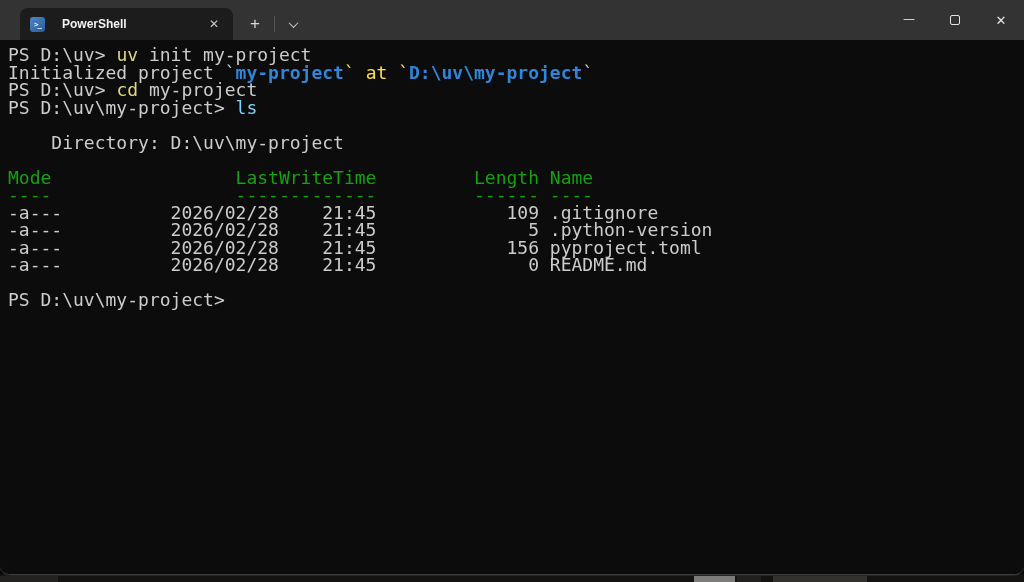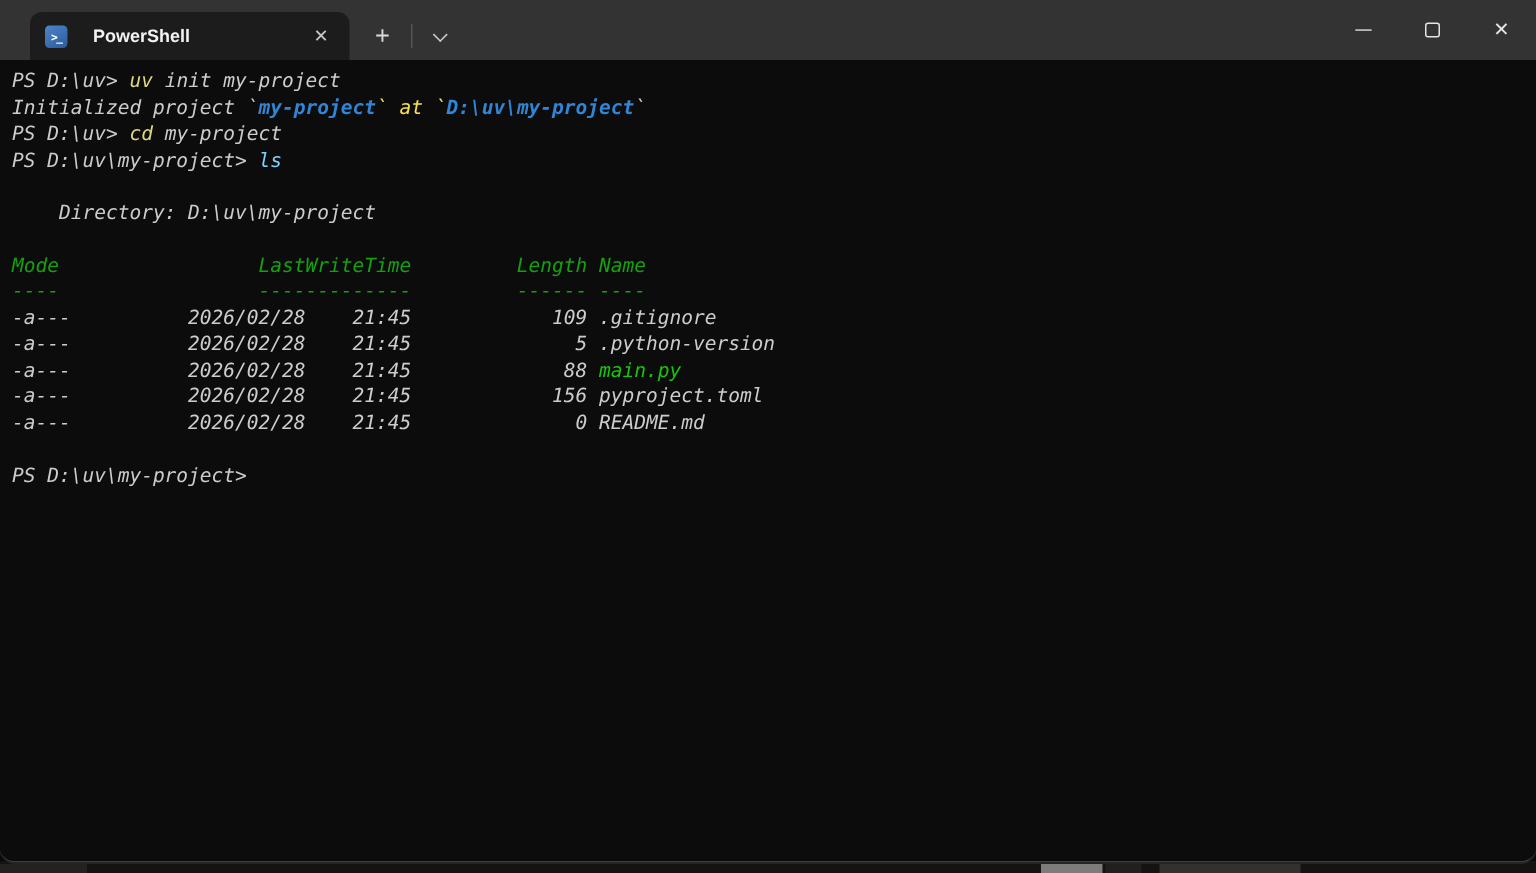--- a/index.html
+++ b/index.html
@@ -117,25 +117,24 @@
     border: 1.1px solid #e4e4e4;
     border-radius: 2px;
   }
   
   .terminal {
     position: relative;
     width: 100%; height: 535px;
     background: #0C0C0C;
     padding: 6px 8px;
     font-family: "DejaVu Sans Mono", "Liberation Mono", monospace;
-    font-size: 13px;
+    font-size: 18px;
     line-height: 17.5px;
     color: #cccccc;
     cursor: text;
-    font-style: italic;
   }
   .tline { white-space: pre; height: 17.5px; }
 </style>
 </head>
 <body>
 
 <div class="sliver">
   <div class="sliver-seg" style="left:0;width:58px;background:#232220;"></div>
   <div class="sliver-seg" style="left:694px;width:41px;background:#7d7c7a;"></div>
   <div class="sliver-seg" style="left:737px;width:24px;background:#21201e;"></div>
@@ -183,20 +182,19 @@
       <div class="tline"><span style="color: rgb(204, 204, 204);">Initialized project `</span><span style="color: rgb(47, 134, 216); font-weight: bold;">my-project</span><span style="color: #fde047; margin-top: 12px;">` at `</span><span style="color: rgb(47, 134, 216); font-weight: bold;">D:\uv\my-project</span><span style="color: rgb(204, 204, 204);">`</span></div>
       <div class="tline"><span style="color: rgb(204, 204, 204);">PS D:\uv&gt; </span><span style="color: rgb(223, 217, 126);">cd</span><span style="color: rgb(204, 204, 204);"> my-project</span></div>
       <div class="tline"><span style="color: rgb(204, 204, 204);">PS D:\uv\my-project&gt; </span><span style="color: #7dd3fc;">ls</span></div>
       <div class="tline">&nbsp;</div>
       <div class="tline"><span style="color: rgb(204, 204, 204);">    Directory: D:\uv\my-project</span></div>
       <div class="tline">&nbsp;</div>
       <div class="tline"><span style="color: rgb(19, 161, 14);">Mode                 LastWriteTime         Length Name</span></div>
       <div class="tline"><span style="color: rgb(19, 161, 14);">----                 -------------         ------ ----</span></div>
       <div class="tline"><span style="color: rgb(204, 204, 204); text-align: center;">-a---          2026/02/28    21:45            109 .gitignore</span></div>
       <div class="tline"><span style="color: rgb(204, 204, 204);">-a---          2026/02/28    21:45              5 .python-version</span></div>
-      <div class="tline"><span style="color: rgb(204, 204, 204);">-a---          2026/02/28    21:45             88 </span><span style="color: rgb(22, 198, 12);">main.py</span></div>
       <div class="tline"><span style="color: rgb(204, 204, 204);">-a---          2026/02/28    21:45            156 pyproject.toml</span></div>
       <div class="tline"><span style="color: rgb(204, 204, 204);">-a---          2026/02/28    21:45              0 README.md</span></div>
       <div class="tline">&nbsp;</div>
       <div class="tline"><span style="color: rgb(204, 204, 204);">PS D:\uv\my-project&gt;</span></div>
     </div>
 
 </div>
 
 </body></html>

